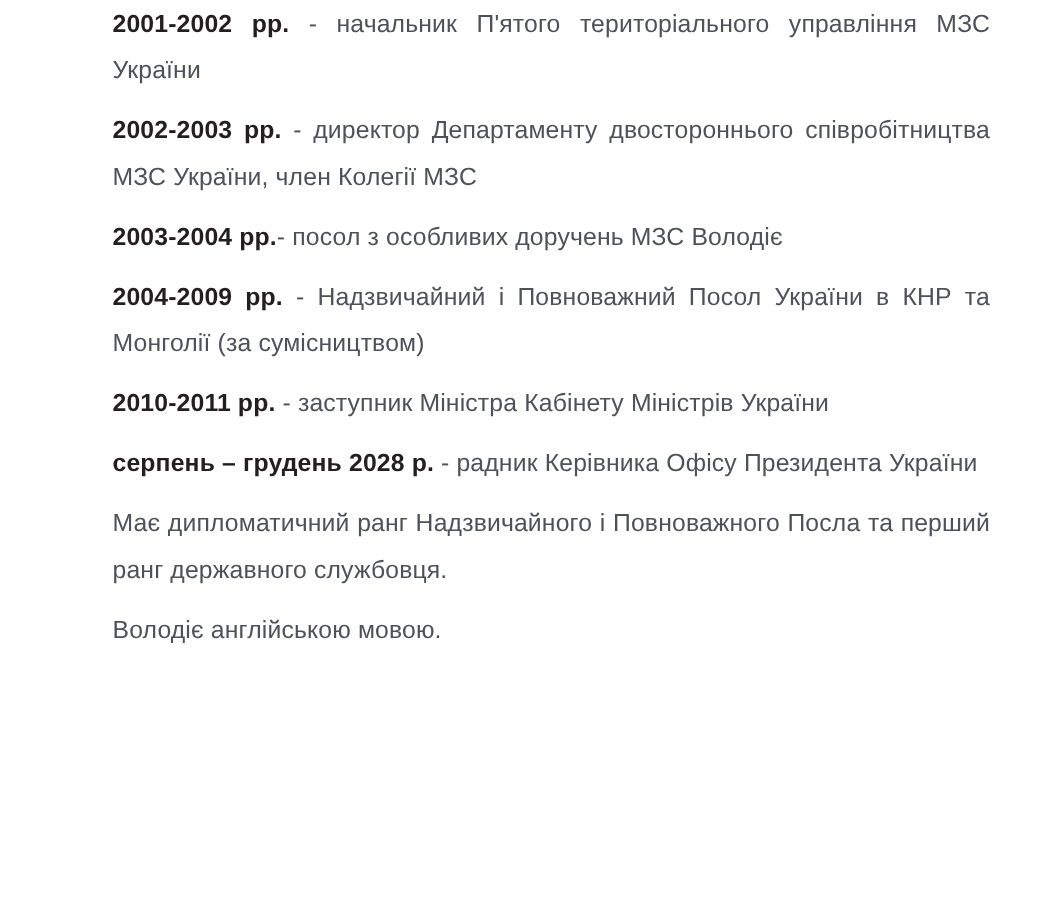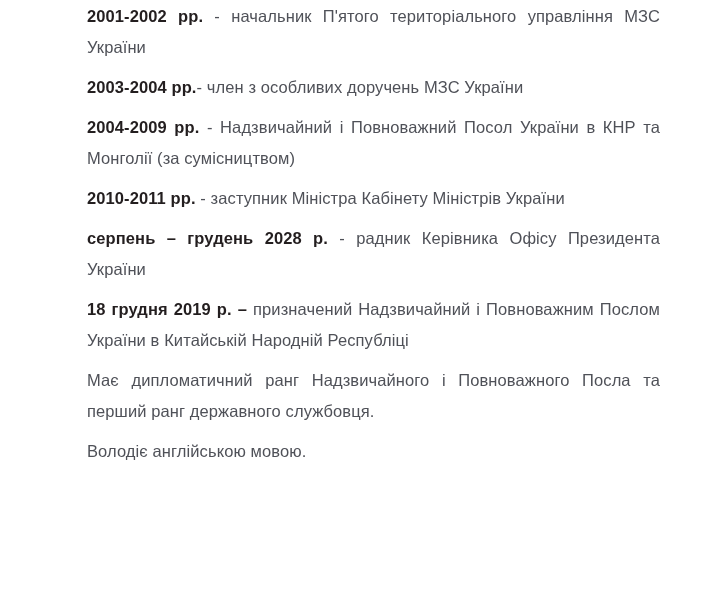--- a/index.html
+++ b/index.html
@@ -13,48 +13,48 @@
       overflow: hidden;
       font-family: "Liberation Sans", sans-serif;
       -webkit-font-smoothing: antialiased;
     }
     .bio {
       box-sizing: border-box;
       width: 704px;
       padding: 1px 44px 0 75px;
     }
     .bio p.bio-entry {
-      margin: 0 0 9px 12px;
+      margin: 0 0 9px 0;
       font-size: 16.5px;
       line-height: 31px;
       color: #4f5158;
       text-align: justify;
       letter-spacing: 0.1px;
     }
     .bio p.bio-entry b.period {
       color: #231e1f;
       font-weight: bold;
     }
   </style>
 </head>
 <body>
 
 <main class="bio">
   <p class="bio-entry"><b class="period">2001-2002 рр.</b><span> - начальник П'ятого територіального управління МЗС України</span></p>
 
+  <p class="bio-entry"><b class="period">2002-2003 рр.</b><span> - директор Департаменту двостороннього співробітництва МЗС України, член Колегії МЗС</span></p>
 
-  <p class="bio-entry"><b class="period">2003-2004 рр.</b><span>- член з особливих доручень МЗС України</span></p>
+  <p class="bio-entry"><b class="period">2003-2004 рр.</b><span>- посол з особливих доручень МЗС Володіє</span></p>
 
   <p class="bio-entry"><b class="period">2004-2009 рр.</b><span> - Надзвичайний і Повноважний Посол України в КНР та Монголії (за сумісництвом)</span></p>
 
 
   <p class="bio-entry"><b class="period">2010-2011 рр.</b><span> - заступник Міністра Кабінету Міністрів України</span></p>
 
 
   <p class="bio-entry"><b class="period">серпень – грудень 2028 р.</b><span> - радник Керівника Офісу Президента України</span></p>
 
-  <p class="bio-entry"><b class="period">18 грудня 2019 р. –</b><span> призначений Надзвичайний і Повноважним Послом України в Китайській Народній Республіці</span></p>
 
   <p class="bio-entry"><b class="period"></b><span>Має дипломатичний ранг Надзвичайного і Повноважного Посла та перший ранг державного службовця.</span></p>
 
   <p class="bio-entry"><b class="period"></b><span>Володіє англійською мовою.</span></p>
 
 </main>
 
 </body></html>

